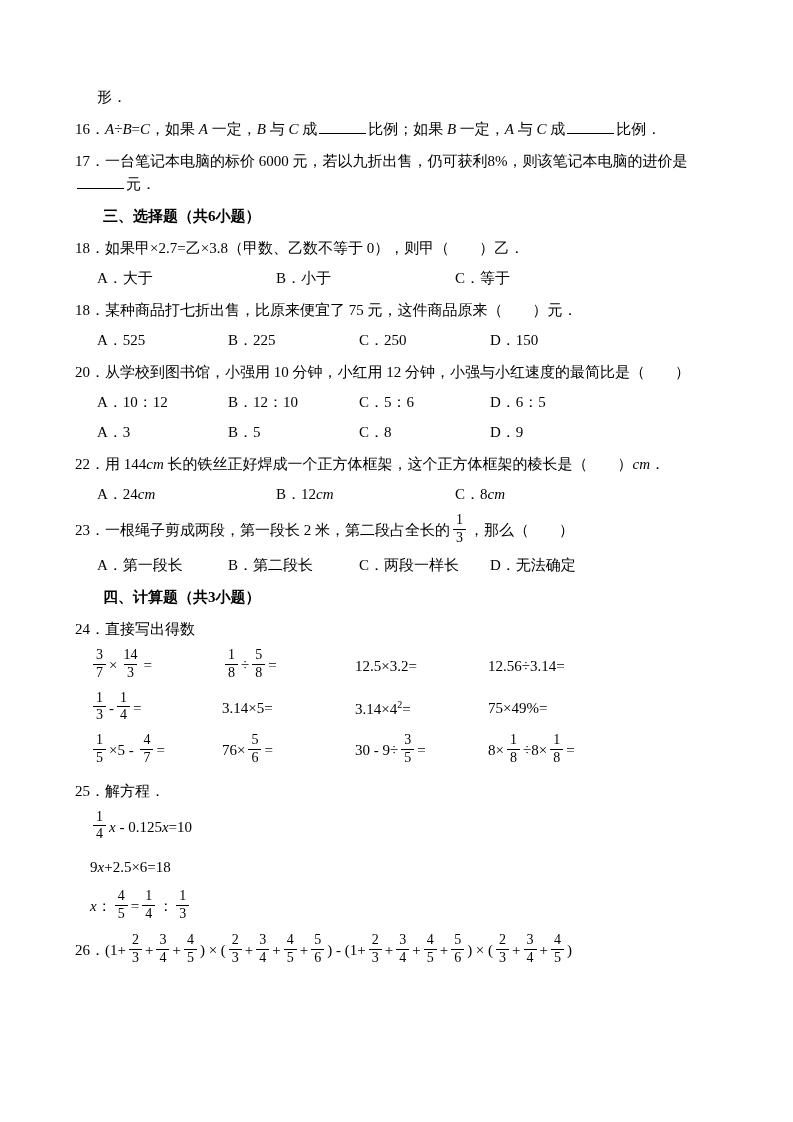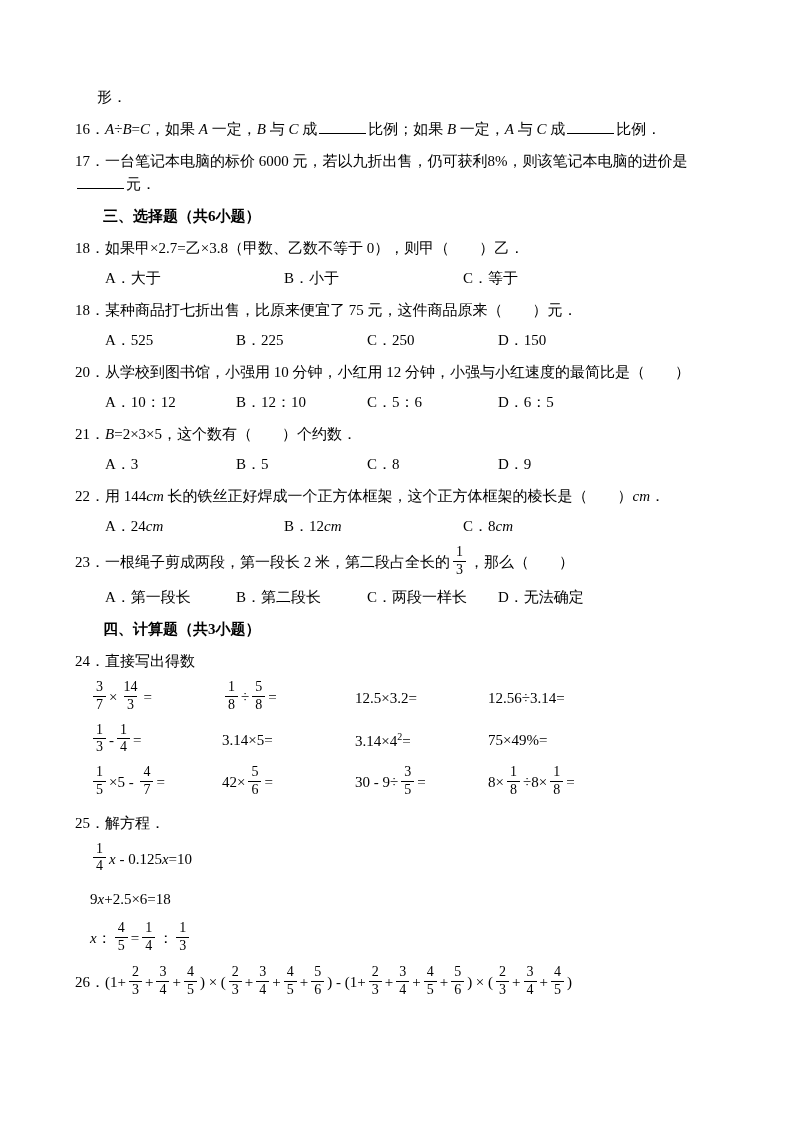--- a/index.html
+++ b/index.html
@@ -15,21 +15,21 @@
   .page {
     width: 793px;
     height: 1122px;
     padding: 86px 64px 30px 75px;
     background: #ffffff;
   }
   .para { line-height: 23px; margin-bottom: 9px; }
   .indent { margin-left: 22px; }
   .section { font-weight: bold; margin-left: 28px; }
   .eq { margin-left: 15px; margin-bottom: 12px; }
-  .options { margin-left: 30px; margin-bottom: 11px; display: flex; align-items: flex-end; }
+  .options { margin-left: 22px; margin-bottom: 11px; display: flex; align-items: flex-end; }
   .opt { min-width: 131px; white-space: nowrap; }
   .opt.wide { min-width: 179px; }
   .var { font-style: italic; }
   .sup { font-size: 10px; }
   .blank {
     display: inline-block;
     width: 47px;
     height: 13px;
     border-bottom: 1px solid #000;
     margin: 0 2px;
@@ -78,21 +78,20 @@
       <span class="opt"><span class="txt">C．250</span></span>
       <span class="opt"><span class="txt">D．150</span></span>
     </div>
     <p class="para"><span class="txt">20．从学校到图书馆，小强用 10 分钟，小红用 12 分钟，小强与小红速度的最简比是（　　）</span></p>
     <div class="options">
       <span class="opt"><span class="txt">A．10：12</span></span>
       <span class="opt"><span class="txt">B．12：10</span></span>
       <span class="opt"><span class="txt">C．5：6</span></span>
       <span class="opt"><span class="txt">D．6：5</span></span>
     </div>
-    <p class="para"><span class="txt">21．</span><span class="var">B</span><span class="txt">=2×3×5，这个数有（　　）个约数．</span></p>
     <div class="options">
       <span class="opt"><span class="txt">A．3</span></span>
       <span class="opt"><span class="txt">B．5</span></span>
       <span class="opt"><span class="txt">C．8</span></span>
       <span class="opt"><span class="txt">D．9</span></span>
     </div>
     <p class="para"><span class="txt">22．用 144</span><span class="var">cm</span><span class="txt"> 长的铁丝正好焊成一个正方体框架，这个正方体框架的棱长是（　　）</span><span class="var">cm</span><span class="txt">．</span></p>
     <div class="options">
       <span class="opt wide"><span class="txt">A．24</span><span class="var">cm</span></span>
       <span class="opt wide"><span class="txt">B．12</span><span class="var">cm</span></span>
@@ -137,21 +136,21 @@
       <div class="calccell"><span class="txt">3.14×5=</span></div>
       <div class="calccell"><span class="txt">3.14×4</span><sup class="sup">2</sup><span class="txt">=</span></div>
       <div class="calccell"><span class="txt">75×49%=</span></div>
       <div class="calccell"><span class="frac">
           <span class="num">1</span>
           <span class="den">5</span>
         </span><span class="txt">×5 - </span><span class="frac">
           <span class="num">4</span>
           <span class="den">7</span>
         </span><span class="txt">=</span></div>
-      <div class="calccell"><span class="txt">42×</span><span class="frac">
+      <div class="calccell"><span class="txt">76×</span><span class="frac">
           <span class="num">5</span>
           <span class="den">6</span>
         </span><span class="txt">=</span></div>
       <div class="calccell"><span class="txt">30 - 9÷</span><span class="frac">
           <span class="num">3</span>
           <span class="den">5</span>
         </span><span class="txt">=</span></div>
       <div class="calccell"><span class="txt">8×</span><span class="frac">
           <span class="num">1</span>
           <span class="den">8</span>

